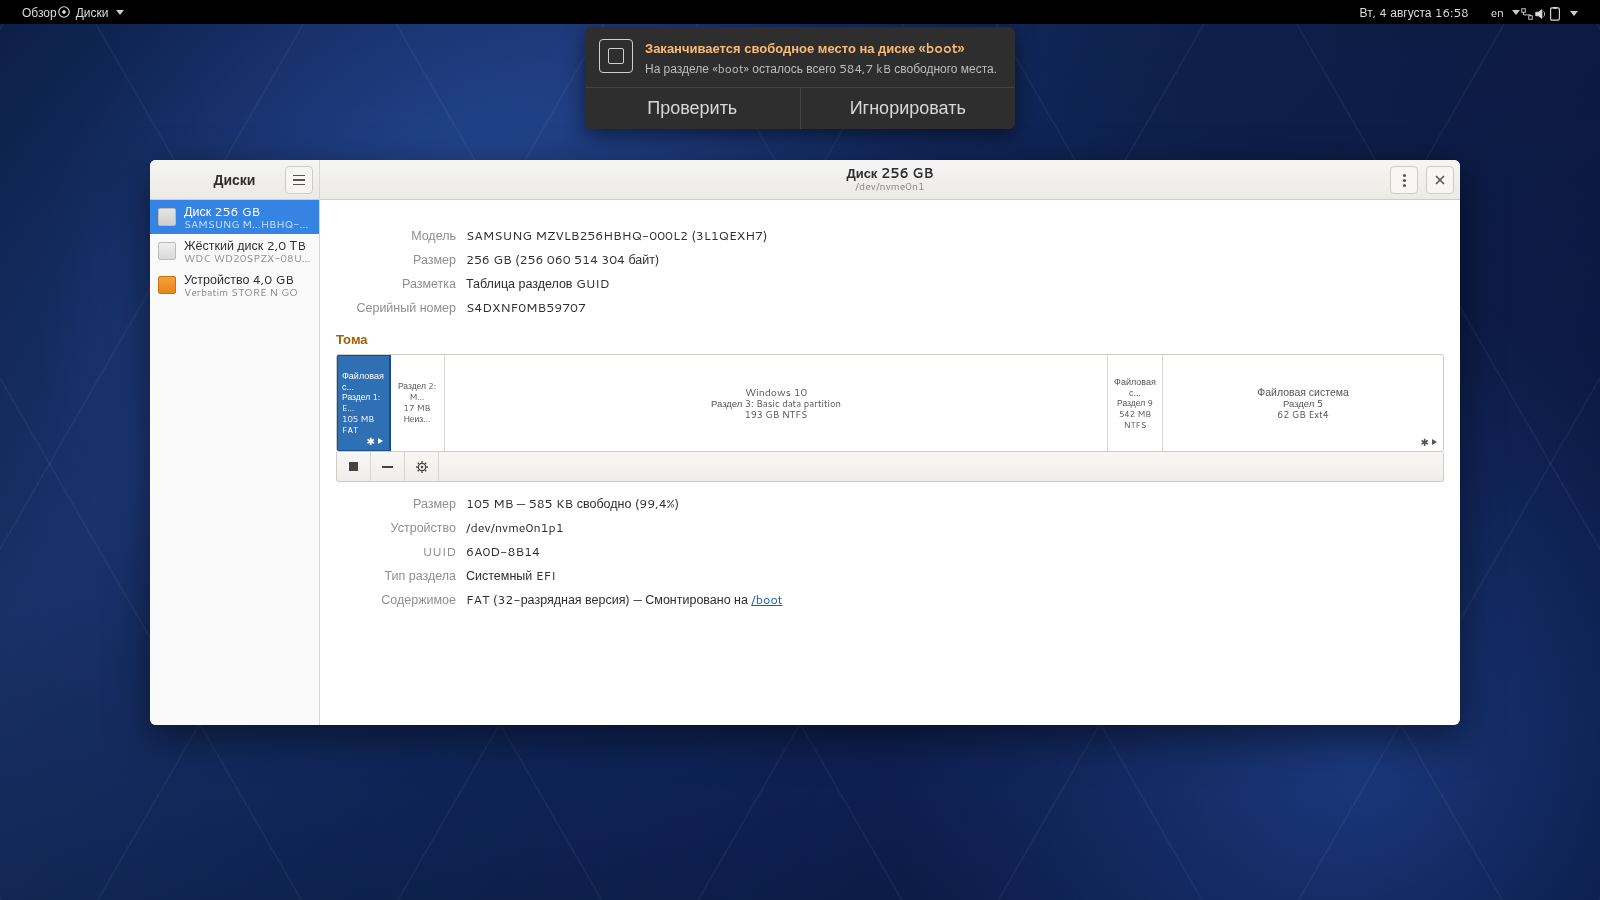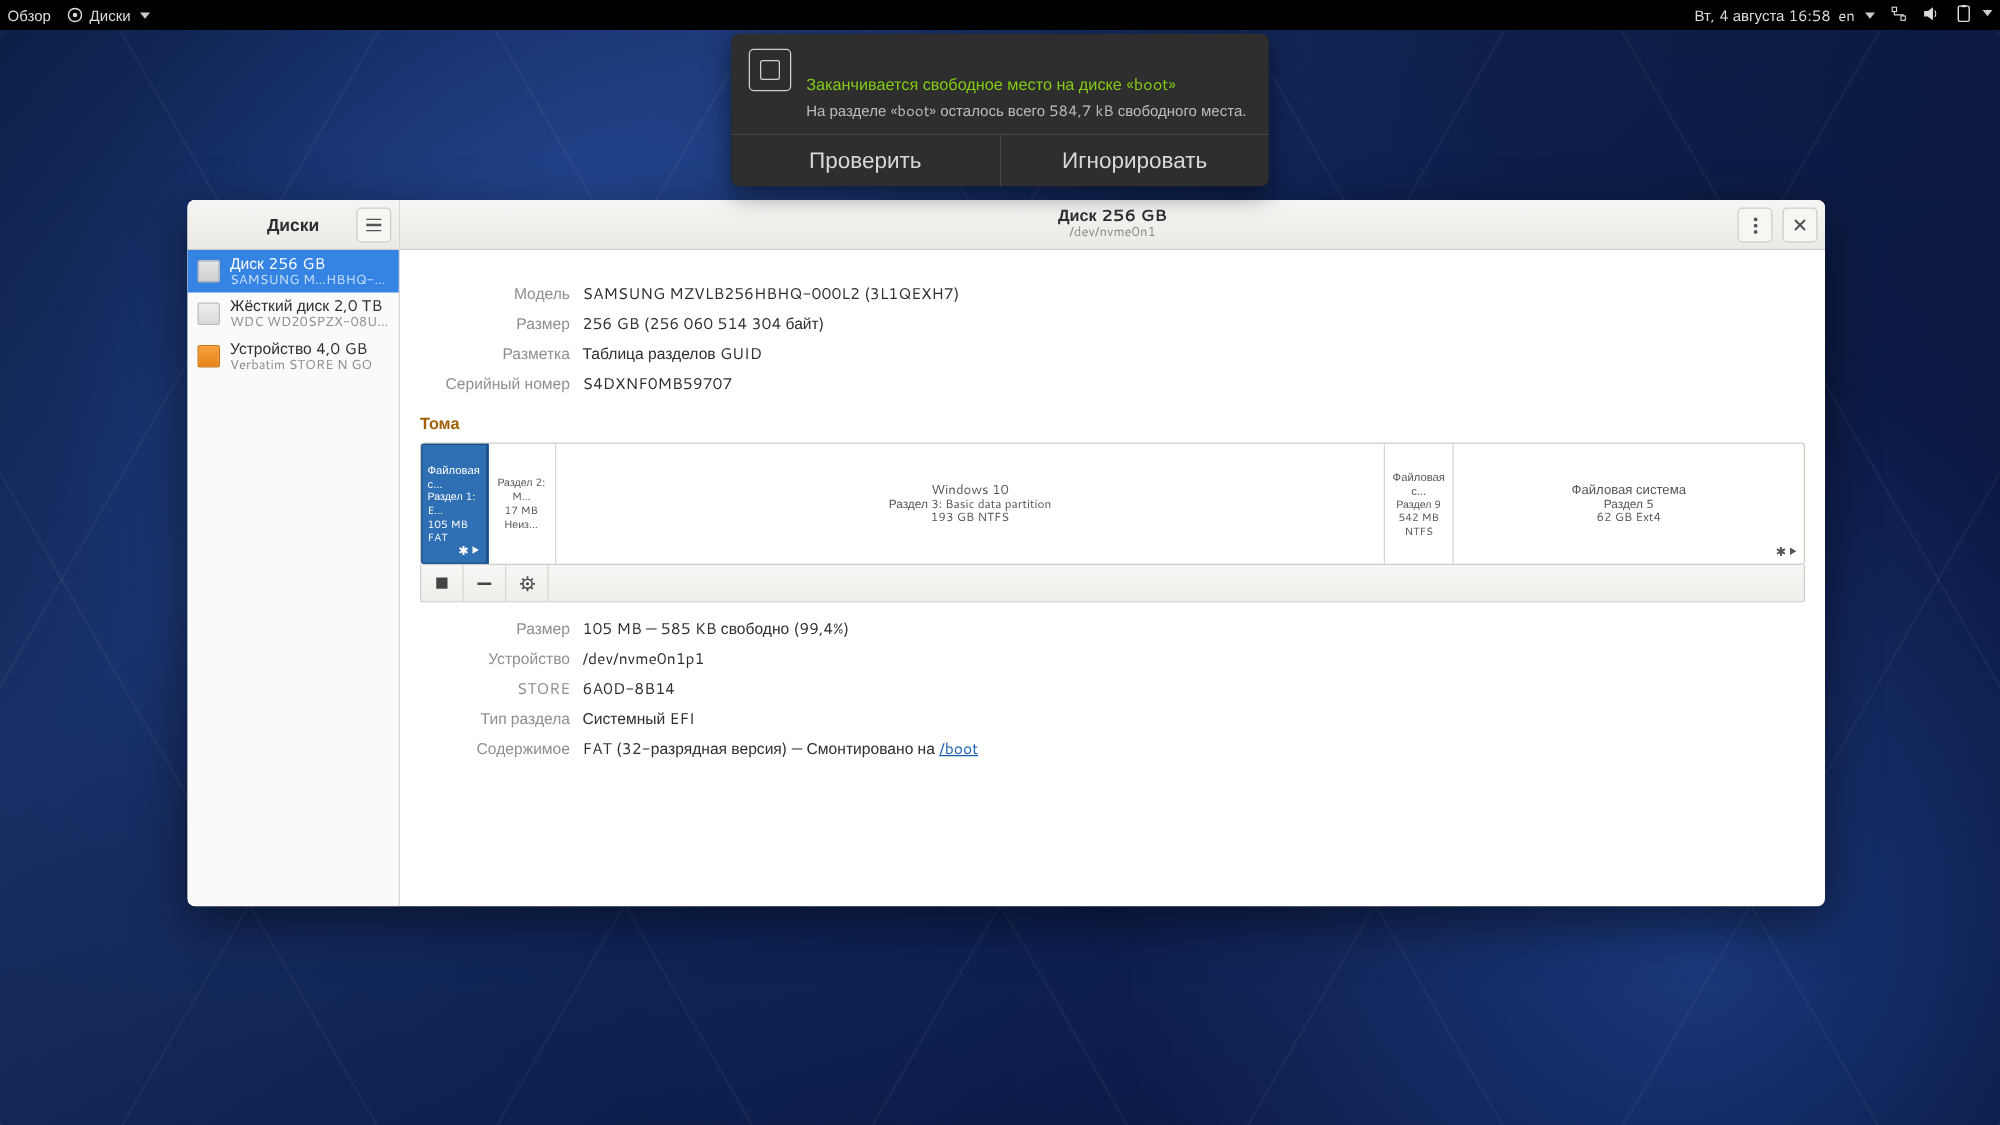--- a/index.html
+++ b/index.html
@@ -22,40 +22,40 @@
       repeating-linear-gradient(-60deg, rgba(255,255,255,0.04) 0 2px, transparent 2px 260px);
     pointer-events: none;
   }
 
   
   .topbar {
     position: absolute; top: 0; left: 0; right: 0; height: 24px;
     background: #000; color: #dcdcdc; display: flex; align-items: center;
     font-size: 12px; z-index: 5;
   }
-  .topbar .left, .topbar .right { display: flex; align-items: flex-start; gap: 12px; padding: 0 6px; }
+  .topbar .left, .topbar .right { display: flex; align-items: flex-end; padding: 0 22px; }
   .topbar .center { flex: 1; text-align: right; }
   .topbar .btn { display: inline-flex; align-items: center; gap: 5px; cursor: default; }
   .topbar svg { width: 14px; height: 14px; fill: #dcdcdc; stroke: #dcdcdc; }
   .caret { display:inline-block; width:0;height:0;border-left:4px solid transparent;border-right:4px solid transparent;border-top:5px solid #ccc; margin-left:3px; vertical-align:middle;}
 
   
   .notif {
     position: absolute; top: 27px; left: 50%; transform: translateX(-50%);
     width: 430px; background: #2e2e2e; color: #eaeaea; border-radius: 6px;
     box-shadow: 0 6px 20px rgba(0,0,0,0.5); z-index: 10; overflow: hidden;
     font-size: 13px;
   }
   .notif .body { display: flex; gap: 12px; padding: 12px 14px 10px 14px; }
   .notif .iconbox {
     width: 34px; height: 34px; border: 1.5px solid #cfcfcf; border-radius: 4px;
     display: flex; align-items: center; justify-content: center; flex: 0 0 34px;
   }
   .notif .iconbox .inner { width: 16px; height: 16px; border: 1.5px solid #cfcfcf; border-radius: 2px; }
-  .notif .title { font-weight: 400; color: #84cc16; margin-bottom: 3px; margin-top: 20px; }
+  .notif .title { font-weight: 700; color: #fdba74; margin-bottom: 3px; }
   .notif .msg { color: #bdbdbd; font-size: 12px; }
   .notif .actions { display: flex; border-top: 1px solid #444; }
   .notif .actions button {
     flex: 1; background: transparent; border: none; color: #d8d8d8;
     padding: 10px 0; font-size: 18px; cursor: pointer;
   }
   .notif .actions button + button { border-left: 1px solid #444; }
 
   
   .win {
@@ -322,21 +322,21 @@
             </g>
           </svg>
         </button>
       </div>
 
       <div class="kv" style="margin-top:12px">
         <div class="k">Размер</div>
         <div class="v">105 MB — 585 KB свободно (99,4%)</div>
         <div class="k">Устройство</div>
         <div class="v">/dev/nvme0n1p1</div>
-        <div class="k">STORE</div>
+        <div class="k">UUID</div>
         <div class="v">6A0D-8B14</div>
         <div class="k">Тип раздела</div>
         <div class="v">Системный EFI</div>
         <div class="k">Содержимое</div>
         <div class="v">
           <span>FAT (32-разрядная версия) — Смонтировано на </span><a href="#">/boot</a>
         </div>
       </div>
     </div>
   </div>

